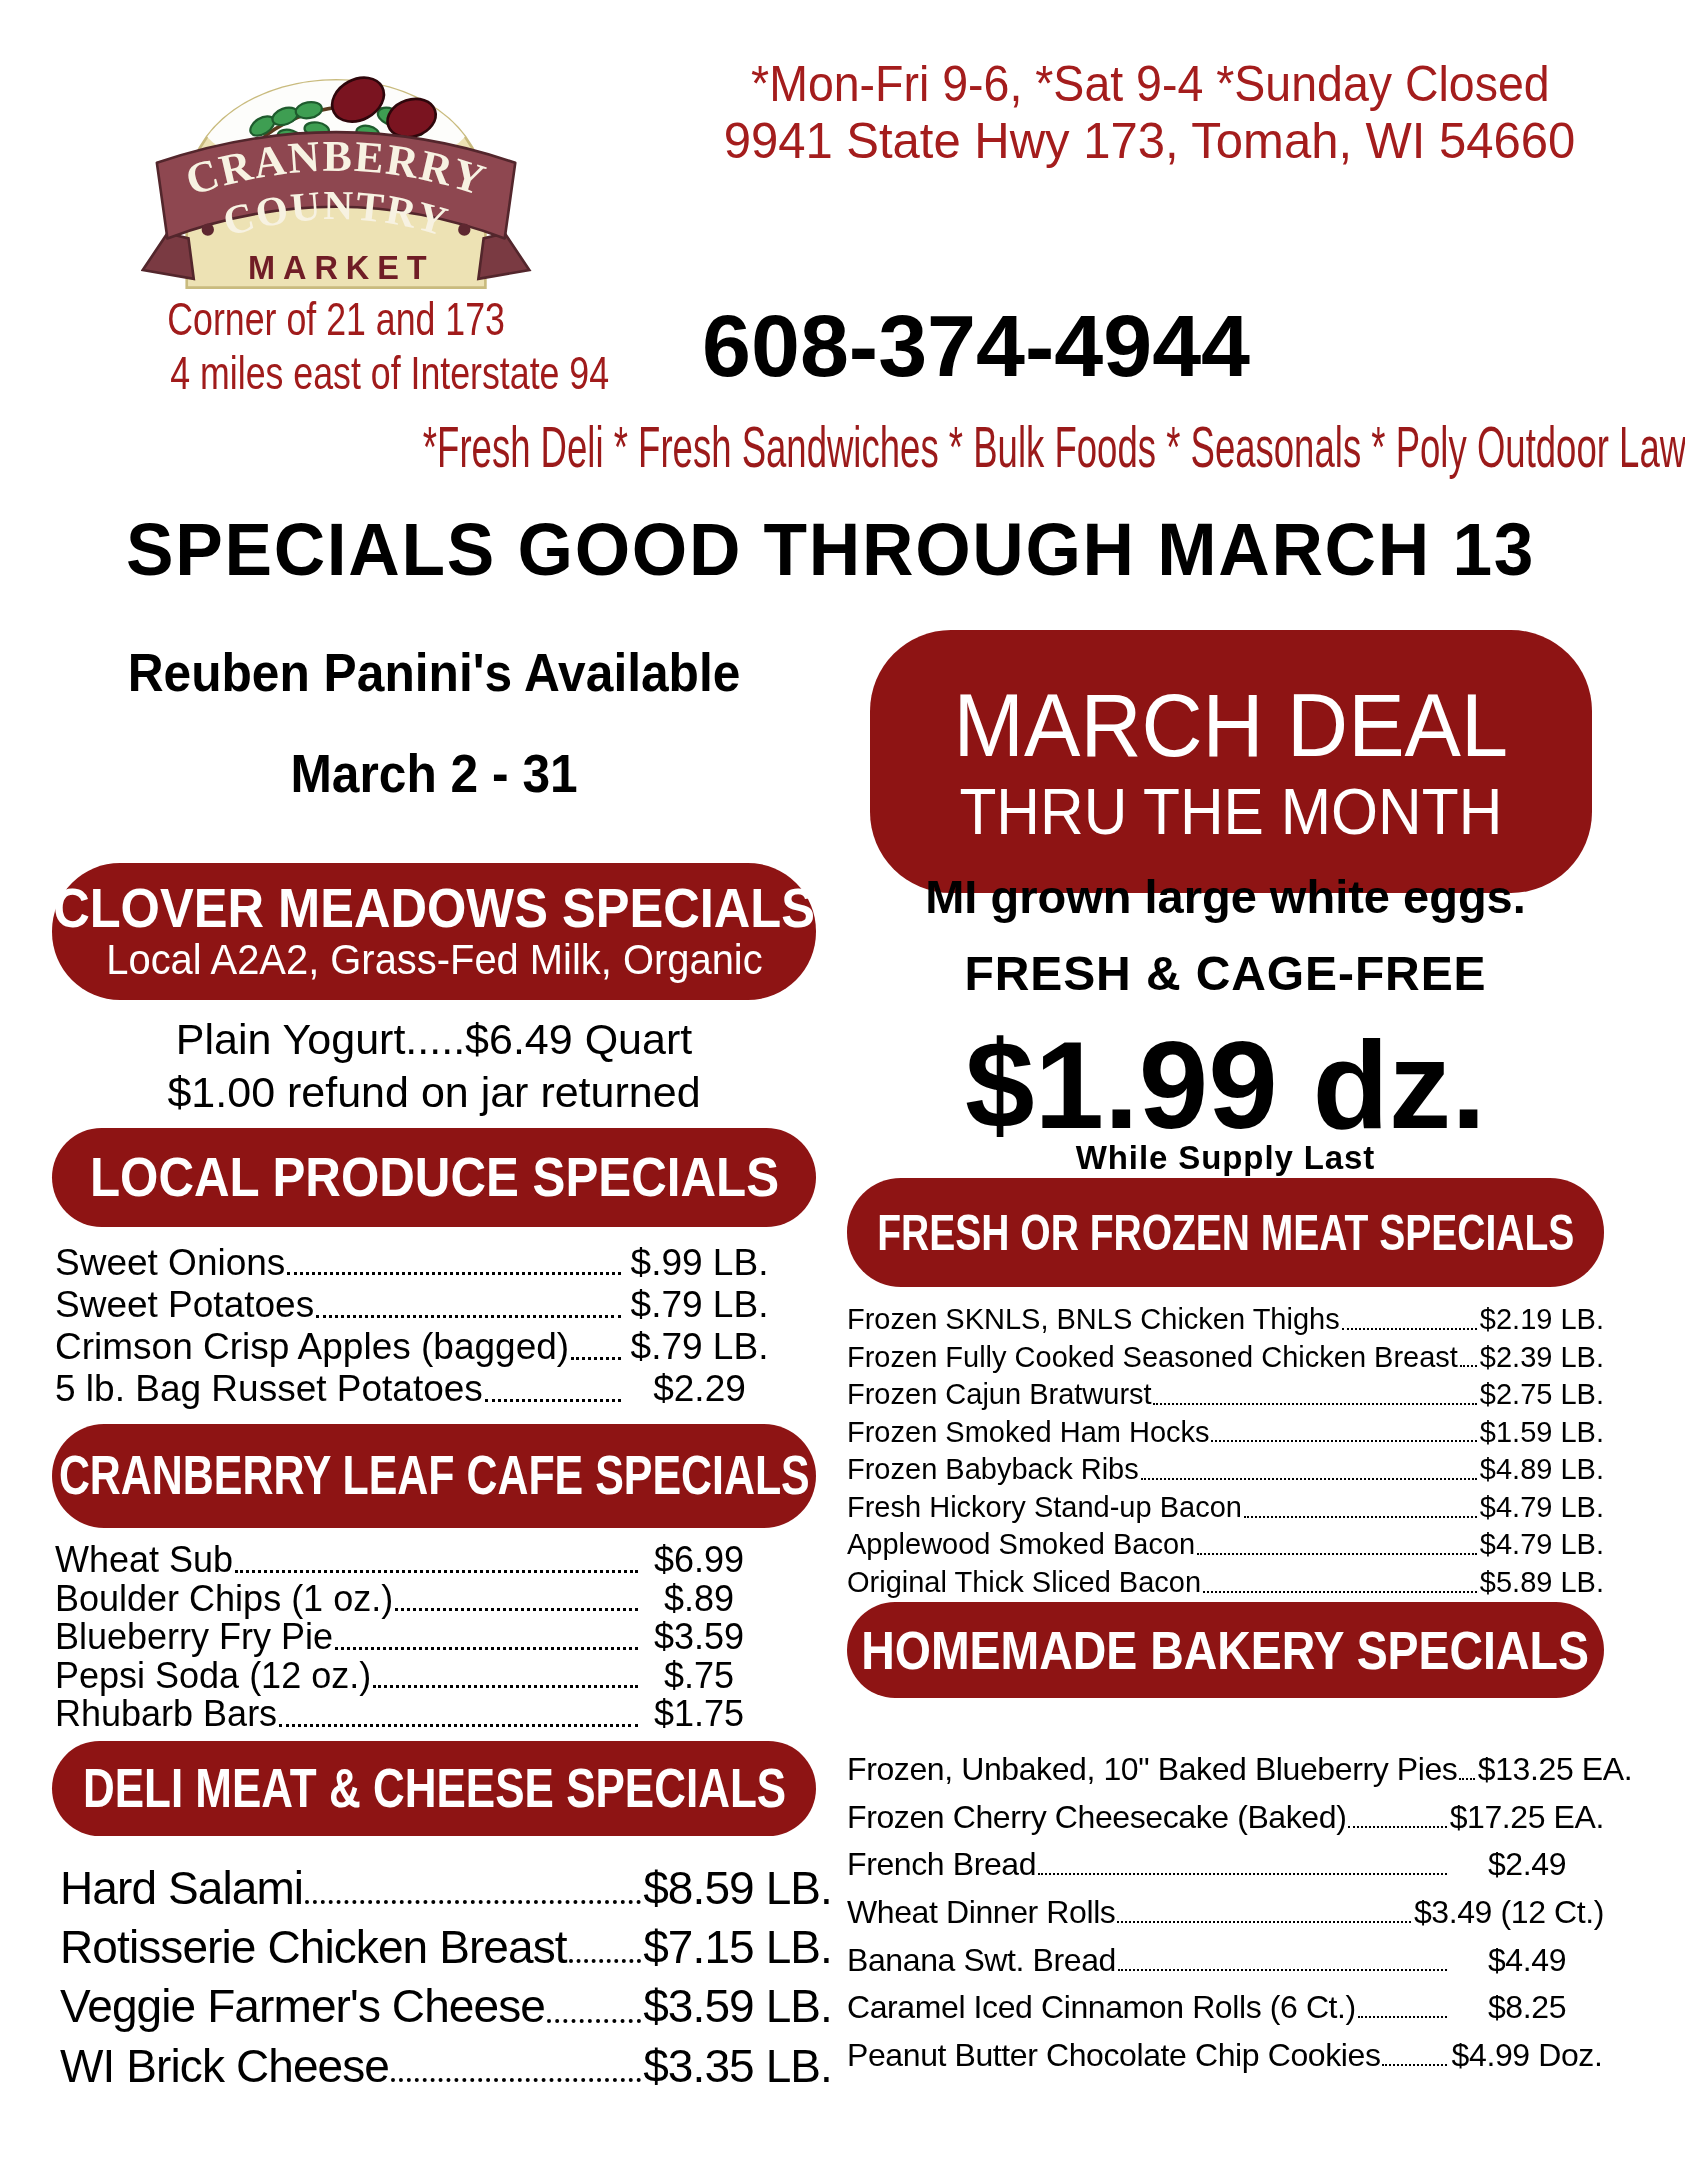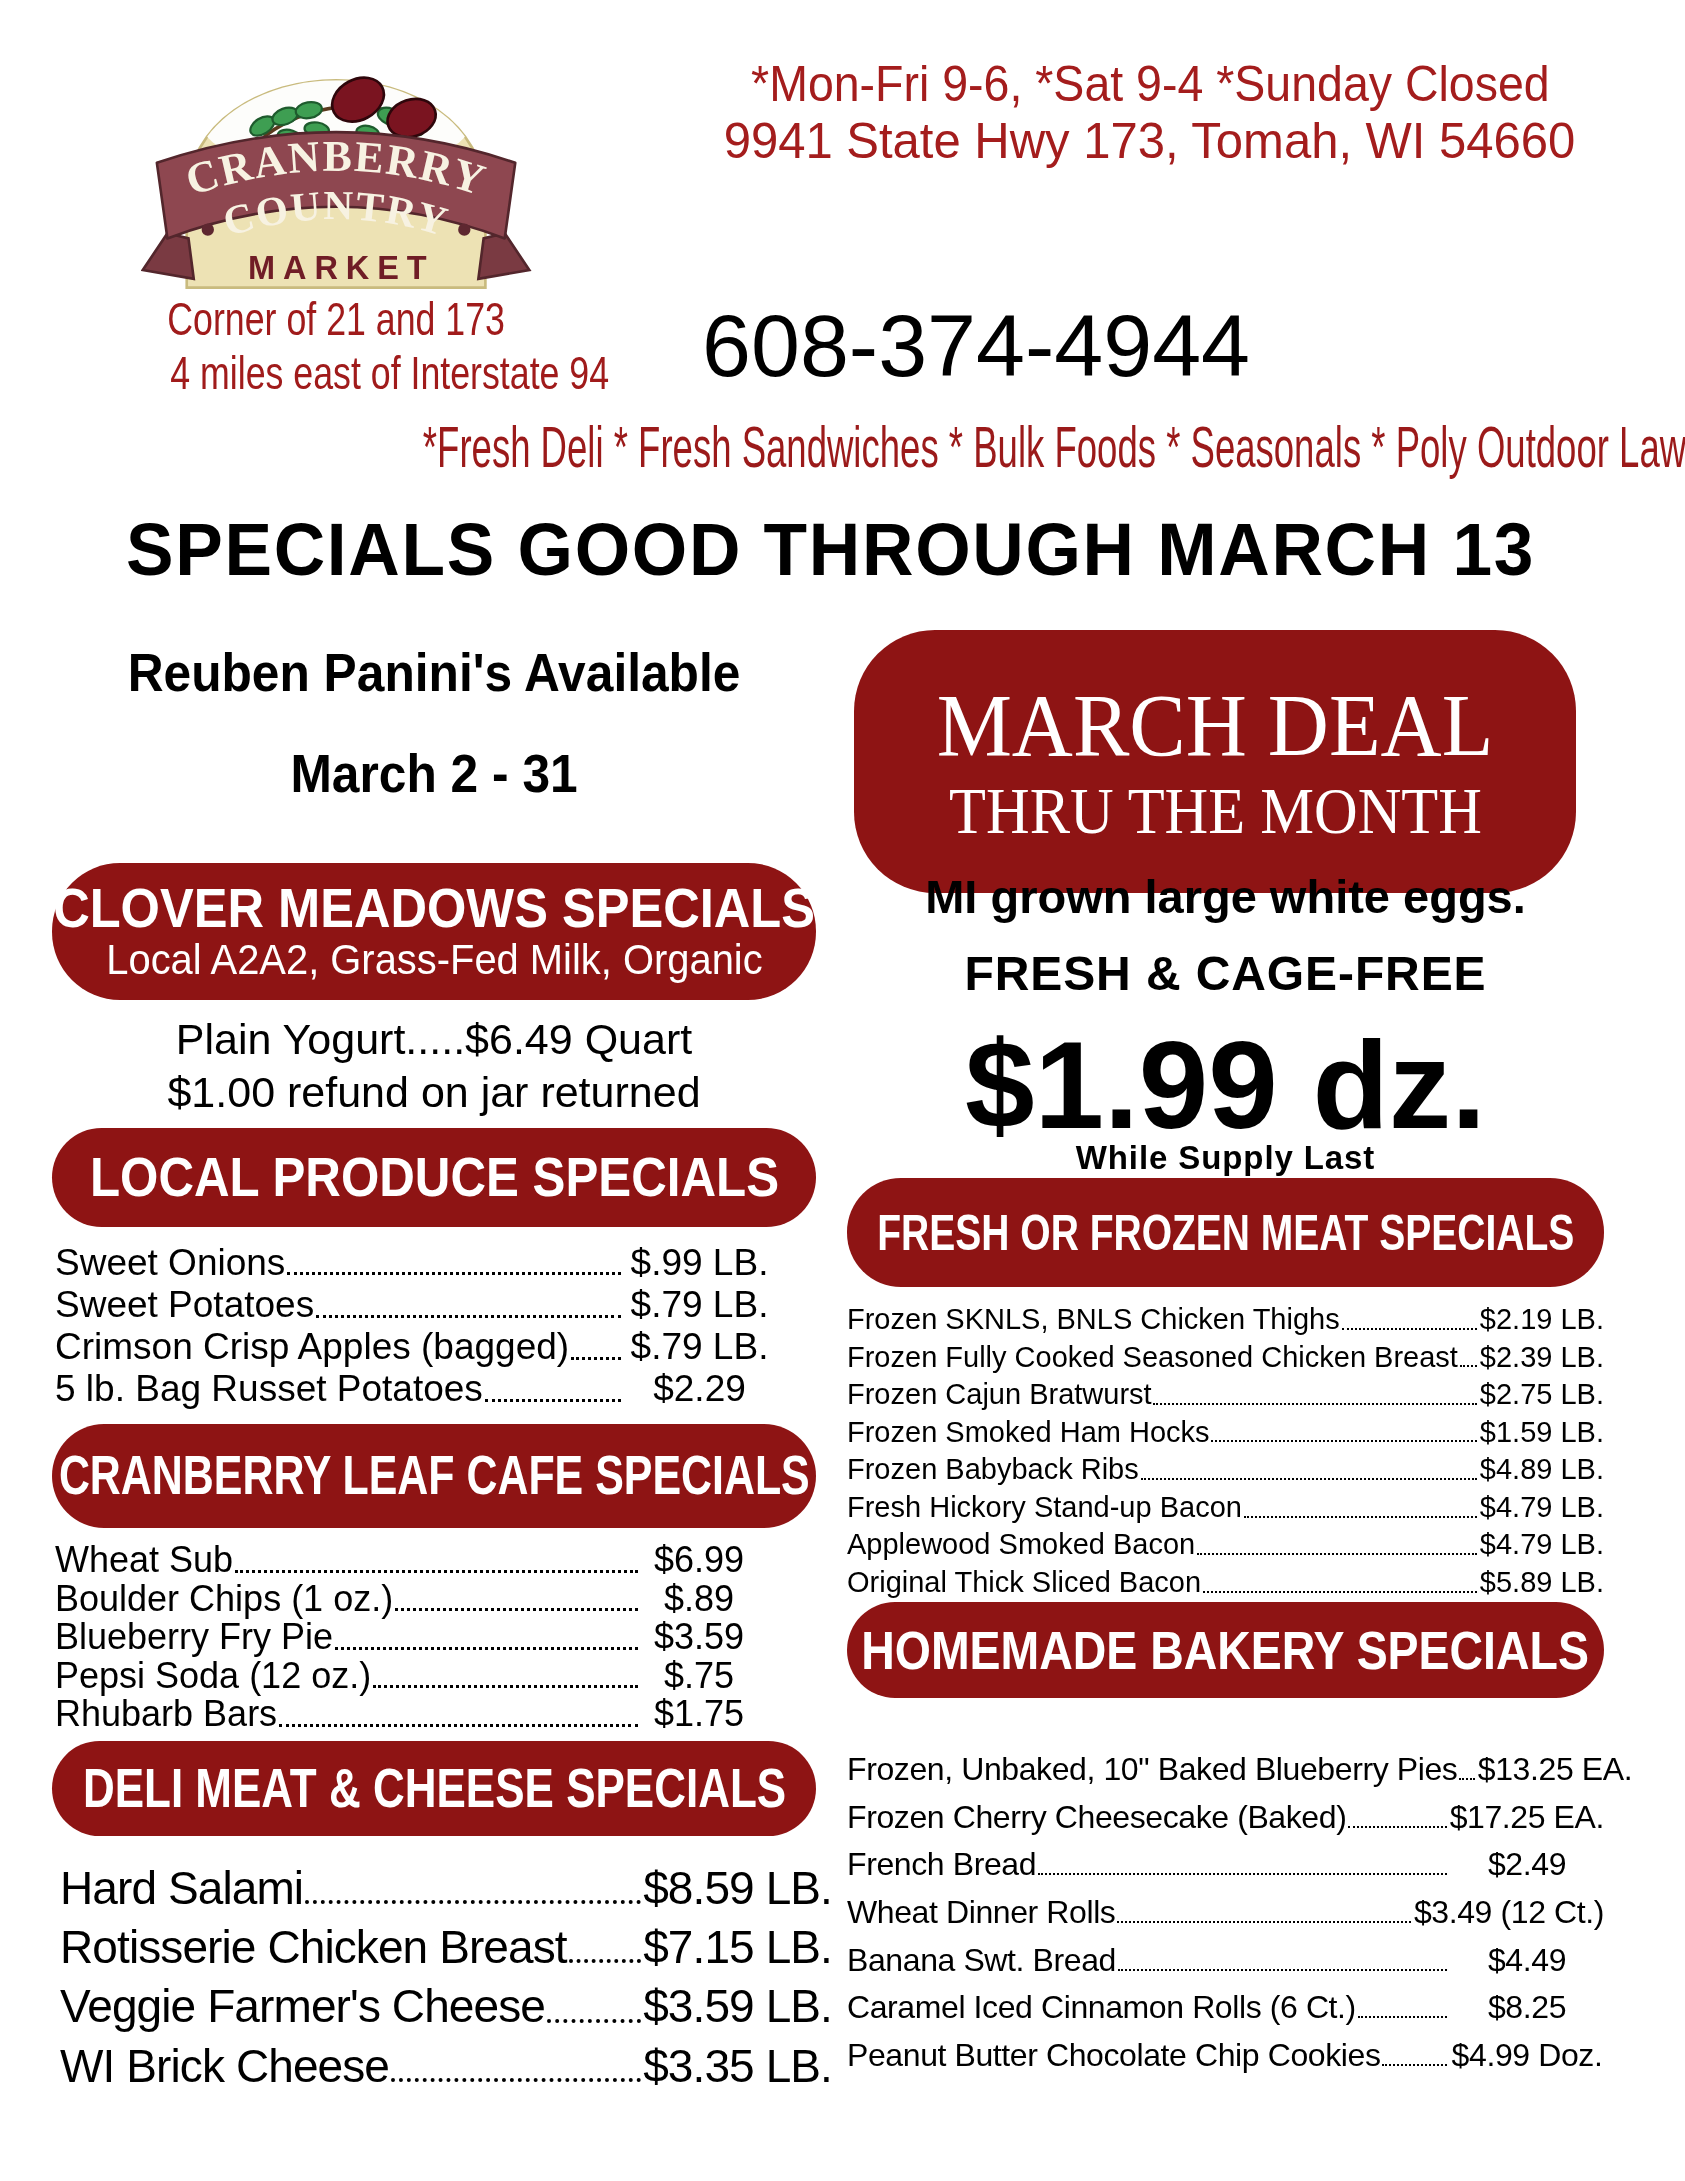--- a/index.html
+++ b/index.html
@@ -13,21 +13,21 @@
   .corner-line{color:#A01B1B;font-size:47px;line-height:1.14;white-space:nowrap;}
   .corner-line .sx{transform:scaleX(0.76);transform-origin:center;}
 
   .hours-block{position:absolute;left:685px;top:54px;width:930px;text-align:center;color:#A41D1D;}
   .hours-title{font-size:95px;line-height:1.1;}
   .hours-line2{font-size:50px;line-height:1.15;margin-top:1.8px;}
   .hours-line2 .sx{transform:scaleX(0.93);transform-origin:center;}
   .hours-line3{font-size:50px;line-height:1.15;}
   .hours-line3 .sx{transform:scaleX(0.98);transform-origin:center;}
 
-  .phone{position:absolute;left:702px;top:295px;font-size:88px;font-weight:normal;color:#000;white-space:nowrap;}
+  .phone{position:absolute;left:702px;top:295px;font-size:88px;font-weight:bold;color:#000;white-space:nowrap;}
 
   .tagline{position:absolute;left:0;top:413px;width:1685px;text-align:center;color:#9B1A1A;font-size:58px;}
   .tagline .sx{transform:scaleX(0.63);transform-origin:center;}
 
   .specials-title{position:absolute;left:126px;top:506px;font-size:75px;font-weight:bold;white-space:nowrap;}
   .specials-title .sx{transform:scaleX(0.95);transform-origin:left;letter-spacing:1.8px;}
 
   
   .col-left{position:absolute;left:48px;top:619px;width:772px;}
   .col-right{position:absolute;left:847px;top:619px;width:759px;}
@@ -50,21 +50,21 @@
 
   .produce-box{left:4.4px;top:509px;width:764px;height:99px;border-radius:51px;}
   .produce-box .band-title{font-size:56px;transform:scaleX(0.88);}
 
   .cafe-box{left:4.4px;top:805px;width:764px;height:104px;border-radius:53px;}
   .cafe-box .band-title{font-size:55px;transform:scaleX(0.78);}
 
   .deli-box{left:4.4px;top:1122px;width:764px;height:95px;border-radius:48px;}
   .deli-box .band-title{font-size:55px;transform:scaleX(0.80);}
 
-  .march-box{left:7px;top:11.4px;width:722px;height:263px;border-radius:81px;font-family:Liberation Serif, serif;}
+  .march-box{left:23px;top:11.4px;width:722px;height:263px;border-radius:81px;}
   .march-line1{font-size:89px;line-height:1.12;transform:scaleX(0.95);white-space:nowrap;}
   .march-line2{font-size:65px;line-height:1.1;transform:scaleX(0.93);white-space:nowrap;}
 
   .meat-box{left:0px;top:559px;width:757px;height:109px;border-radius:54px;}
   .meat-box .band-title{font-size:50px;transform:scaleX(0.78);}
 
   .bakery-box{left:0px;top:983px;width:757px;height:96px;border-radius:57px;}
   .bakery-box .band-title{font-size:54px;transform:scaleX(0.86);}
 
   

